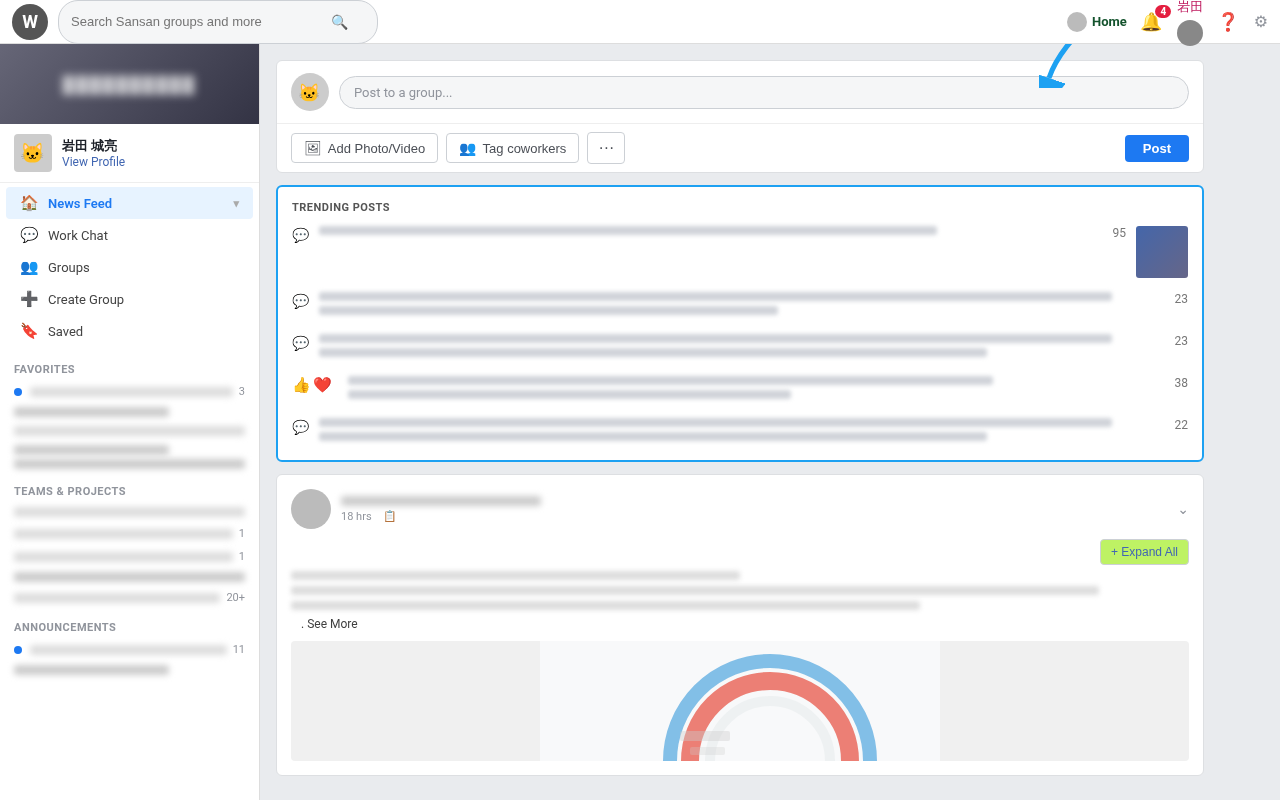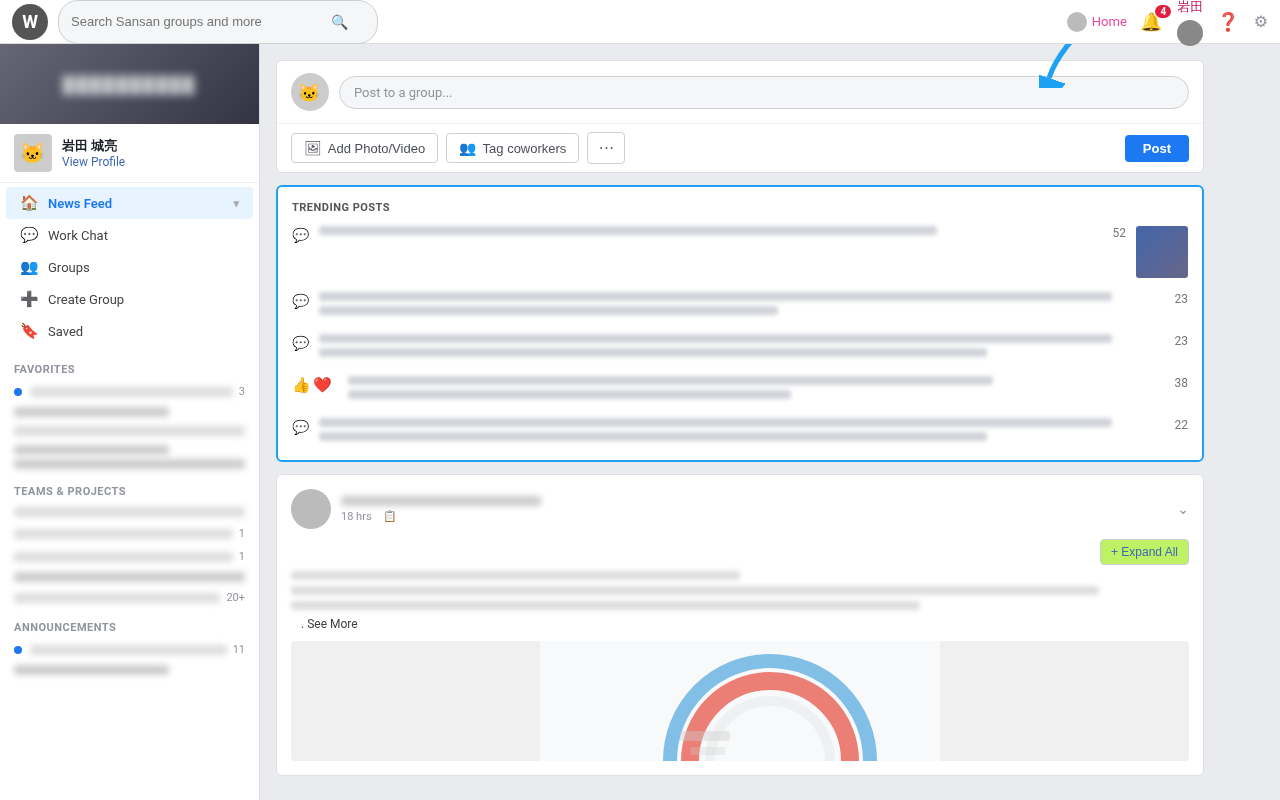--- a/index.html
+++ b/index.html
@@ -40,21 +40,21 @@
       border: none; background: transparent; outline: none;
       font-size: 13px; width: 260px; color: #555;
     }
     .topnav-search-icon { color: #90949c; font-size: 14px; }
     .topnav-spacer { flex: 1; }
     .topnav-right {
       display: flex; align-items: center; gap: 14px;
     }
     .topnav-home {
       display: flex; align-items: center; gap: 5px;
-      font-size: 13px; color: #ec4899; font-weight: 400;
+      font-size: 13px; color: #14532d; font-weight: 700;
     }
     .topnav-home-icon {
       width: 20px; height: 20px;
       background: #bbb;
       border-radius: 50%;
     }
     .topnav-bell-wrap {
       position: relative;
     }
     .topnav-bell { font-size: 18px; color: #555; cursor: pointer; }
@@ -510,21 +510,21 @@
     </div>
 
     <div class="trending-card">
       <div class="trending-title">TRENDING POSTS</div>
 
       <div class="trending-item">
         <span class="trending-item-icon">💬</span>
         <div class="trending-item-content">
           <div class="trending-item-line medium"></div>
         </div>
-        <span class="trending-item-count">52</span>
+        <span class="trending-item-count">95</span>
         <div class="trending-thumb" style="background:linear-gradient(135deg,#4466aa,#668)"></div>
       </div>
 
       <div class="trending-item">
         <span class="trending-item-icon">💬</span>
         <div class="trending-item-content">
           <div class="trending-item-line long"></div>
           <div class="trending-item-line short"></div>
         </div>
         <span class="trending-item-count">23</span>

